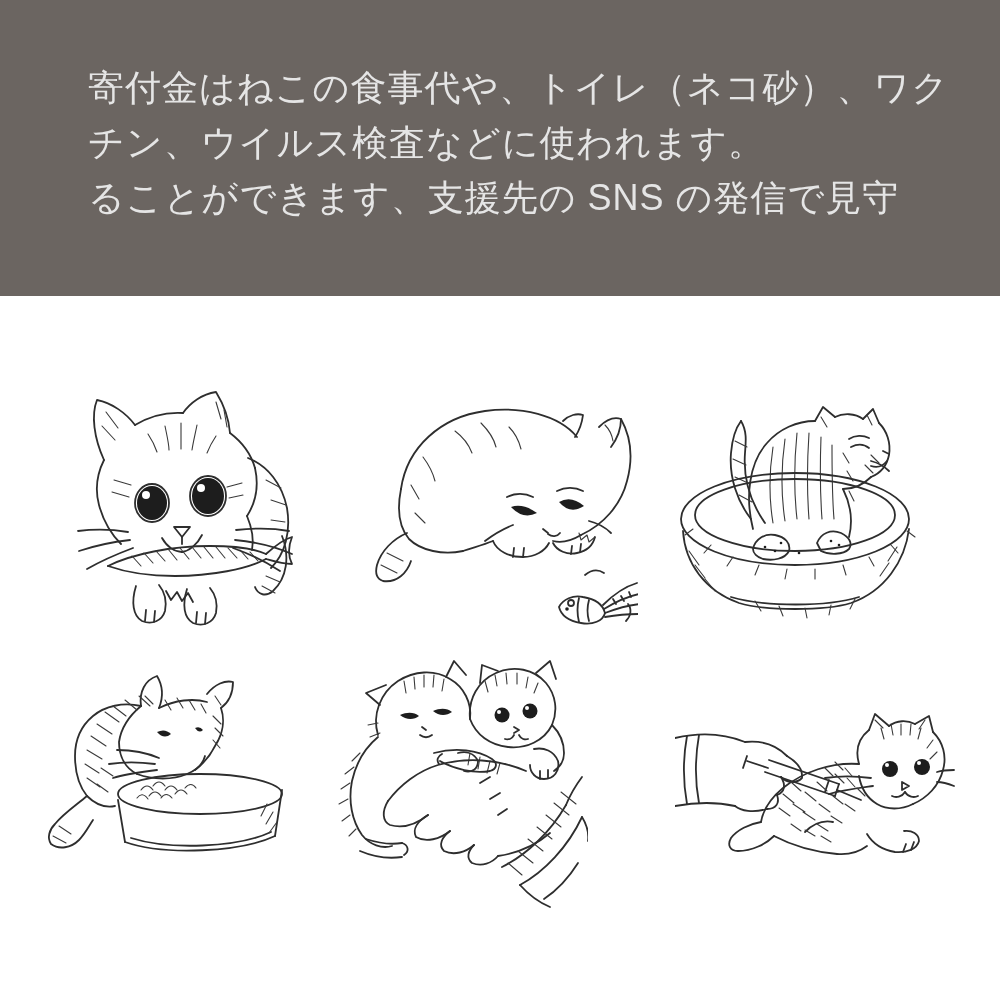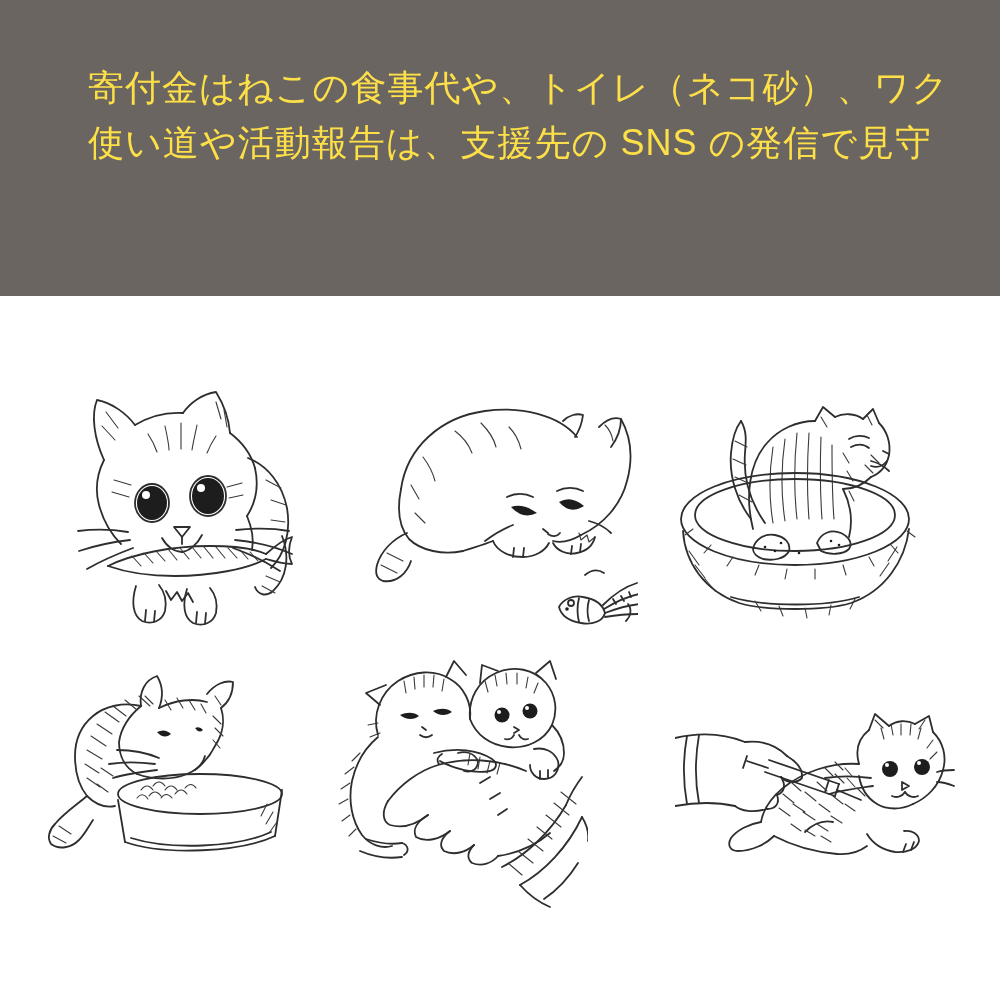--- a/index.html
+++ b/index.html
@@ -5,21 +5,21 @@
   html,body{margin:0;padding:0;}
   body{
     width:1000px;height:1000px;background:#ffffff;position:relative;
     font-family:"Liberation Sans","DejaVu Sans",sans-serif;overflow:hidden;
   }
   .banner{
     position:absolute;left:0;top:0;width:1000px;height:296px;
     background:#6b6561;
   }
   .banner-text{
-    position:absolute;left:88px;top:60px;color:#fde047;
+    position:absolute;left:88px;top:60px;color:#e5e5e5;
     font-size:36px;line-height:55px;letter-spacing:1px;
     font-weight:400;white-space:nowrap;
   }
   .illo{position:absolute;margin:0;padding:0;}
   .illo svg{width:100%;height:100%;display:block;}
   .illo path,.illo ellipse,.illo circle,.illo line{
     fill:none;stroke:#2e2e2e;stroke-width:1.8;
     stroke-linecap:round;stroke-linejoin:round;
   }
   .illo .hatch path{stroke-width:1.1;stroke:#3a3a3a;}
@@ -33,21 +33,22 @@
   .illo6{left:675px;top:712px;width:280px;height:165px;}
 </style>
 </head>
 <body>
 
 <div>
 
   <div class="banner">
     <div class="banner-text">
       <div>寄付金はねこの食事代や、トイレ（ネコ砂）、ワク</div>
-      <div>使い道や活動報告は、支援先の SNS の発信で見守</div>
+      <div>チン、ウイルス検査などに使われます。</div>
+      <div>ることができます、支援先の SNS の発信で見守</div>
     </div>
   </div>
 
   <figure class="illo illo1" role="img" aria-label="cat-carrying-fish-illustration">
     <svg viewBox="0 0 228 242">
       <g>
         <path d="M34 72 C24 50 21 27 27 12 C42 15 56 25 65 37"></path>
         <path d="M65 37 C80 28 97 24 113 25"></path>
         <path d="M113 25 C120 15 132 6 146 4 C154 17 159 32 160 45"></path>
         <path d="M160 45 C172 54 181 66 185 80"></path>

